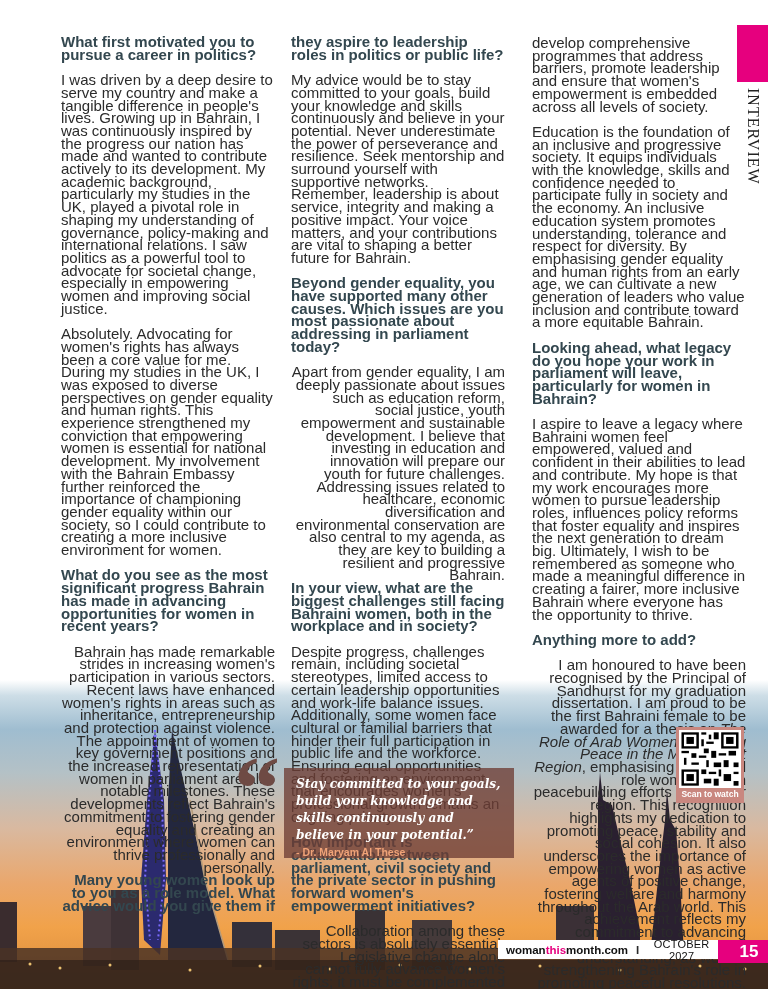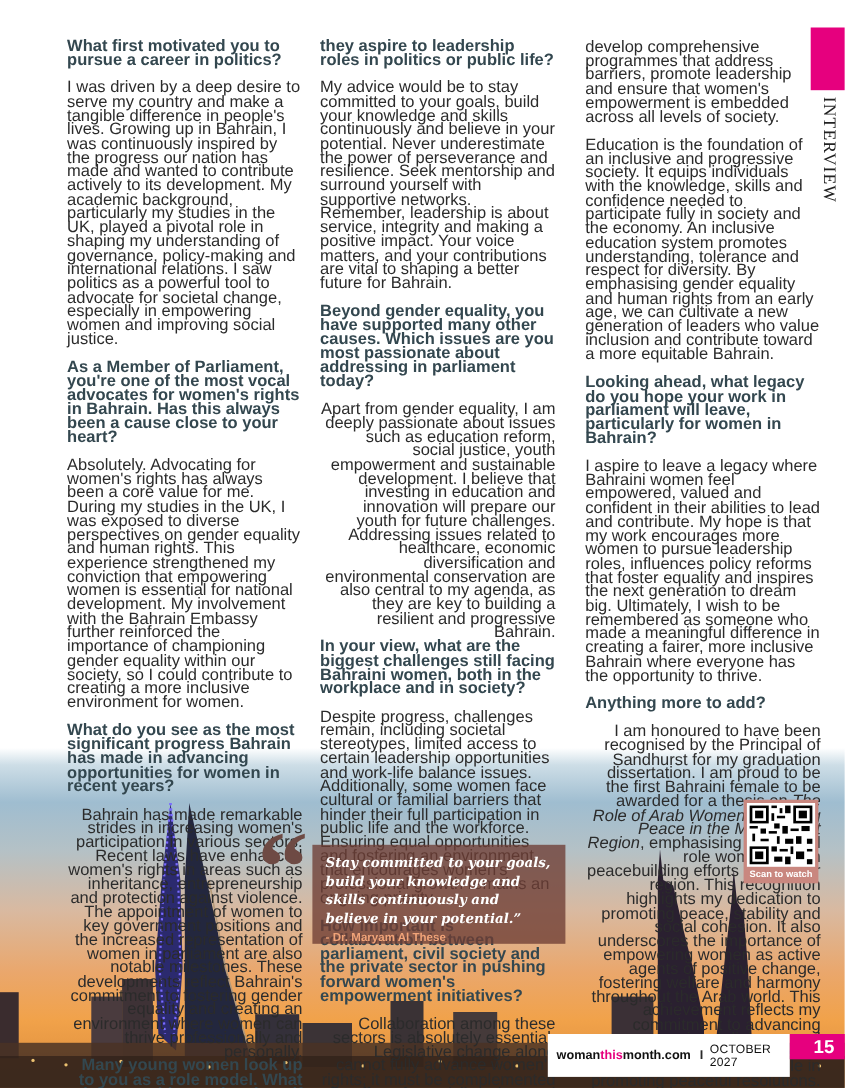--- a/index.html
+++ b/index.html
@@ -78,24 +78,25 @@
   .qr {
     width: 62px; height: 58px; background: #fff; position: relative;
   }
   .qr-label {
     font-size: 8.5px; font-weight: bold; color: #fff;
     text-align: center; line-height: 12px;
   }
 
   
   .footer {
-    position: absolute; left: 498px; top: 940px; width: 220px; height: 39px;
+    position: absolute; left: 498px; top: 940px; width: 220px; height: 19px;
     background: #ffffff; display: flex; align-items: center; padding-left: 8px;
     box-sizing: border-box;
     font-size: 11.5px;
+    text-align: center;
   }
   .footer .brand { font-weight: bold; color: #111; }
   .footer .brand .hl { color: #e6007e; }
   .footer .sep { margin: 0 6px 0 8px; font-weight: bold; }
   .footer .date { color: #111; font-size: 11px; letter-spacing: 0.2px; }
   .page-num {
     position: absolute; left: 718px; top: 940px; width: 62px; height: 23px;
     background: #e6007e; color: #fff; font-weight: bold; font-size: 17px;
     display: flex; align-items: center; justify-content: center;
   }
@@ -145,21 +146,20 @@
         <circle cx="745" cy="289" r="1.5"></circle>
     </g>
   </svg>
 
   <div class="section-tab"></div>
   <div class="section-label">Interview</div>
 
   <div class="col col1">
     <p class="q">What first motivated you to pursue a career in politics?</p>
     <p class="a">I was driven by a deep desire to serve my country and make a tangible difference in people's lives. Growing up in Bahrain, I was continuously inspired by the progress our nation has made and wanted to contribute actively to its development. My academic background, particularly my studies in the UK, played a pivotal role in shaping my understanding of governance, policy-making and international relations. I saw politics as a powerful tool to advocate for societal change, especially in empowering women and improving social justice.</p>
-    <p class="q">As a Member of Parliament, you're one of the most vocal advocates for women's rights in Bahrain. Has this always been a cause close to your heart?</p>
     <p class="a">Absolutely. Advocating for women's rights has always been a core value for me. During my studies in the UK, I was exposed to diverse perspectives on gender equality and human rights. This experience strengthened my conviction that empowering women is essential for national development. My involvement with the Bahrain Embassy further reinforced the importance of championing gender equality within our society, so I could contribute to creating a more inclusive environment for women.</p>
     <p class="q">What do you see as the most significant progress Bahrain has made in advancing opportunities for women in recent years?</p>
     <p class="a tight">Bahrain has made remarkable strides in increasing women's participation in various sectors. Recent laws have enhanced women's rights in areas such as inheritance, entrepreneurship and protection against violence. The appointment of women to key government positions and the increased representation of women in parliament are also notable milestones. These developments reflect Bahrain's commitment to fostering gender equality and creating an environment where women can thrive professionally and personally.</p>
     <p class="q tight">Many young women look up to you as a role model. What advice would you give them if</p>
   </div>
 
   <div class="col col2">
     <p class="q">they aspire to leadership roles in politics or public life?</p>
     <p class="a">My advice would be to stay committed to your goals, build your knowledge and skills continuously and believe in your potential. Never underestimate the power of perseverance and resilience. Seek mentorship and surround yourself with supportive networks. Remember, leadership is about service, integrity and making a positive impact. Your voice matters, and your contributions are vital to shaping a better future for Bahrain.</p>
     <p class="q">Beyond gender equality, you have supported many other causes. Which issues are you most passionate about addressing in parliament today?</p>

